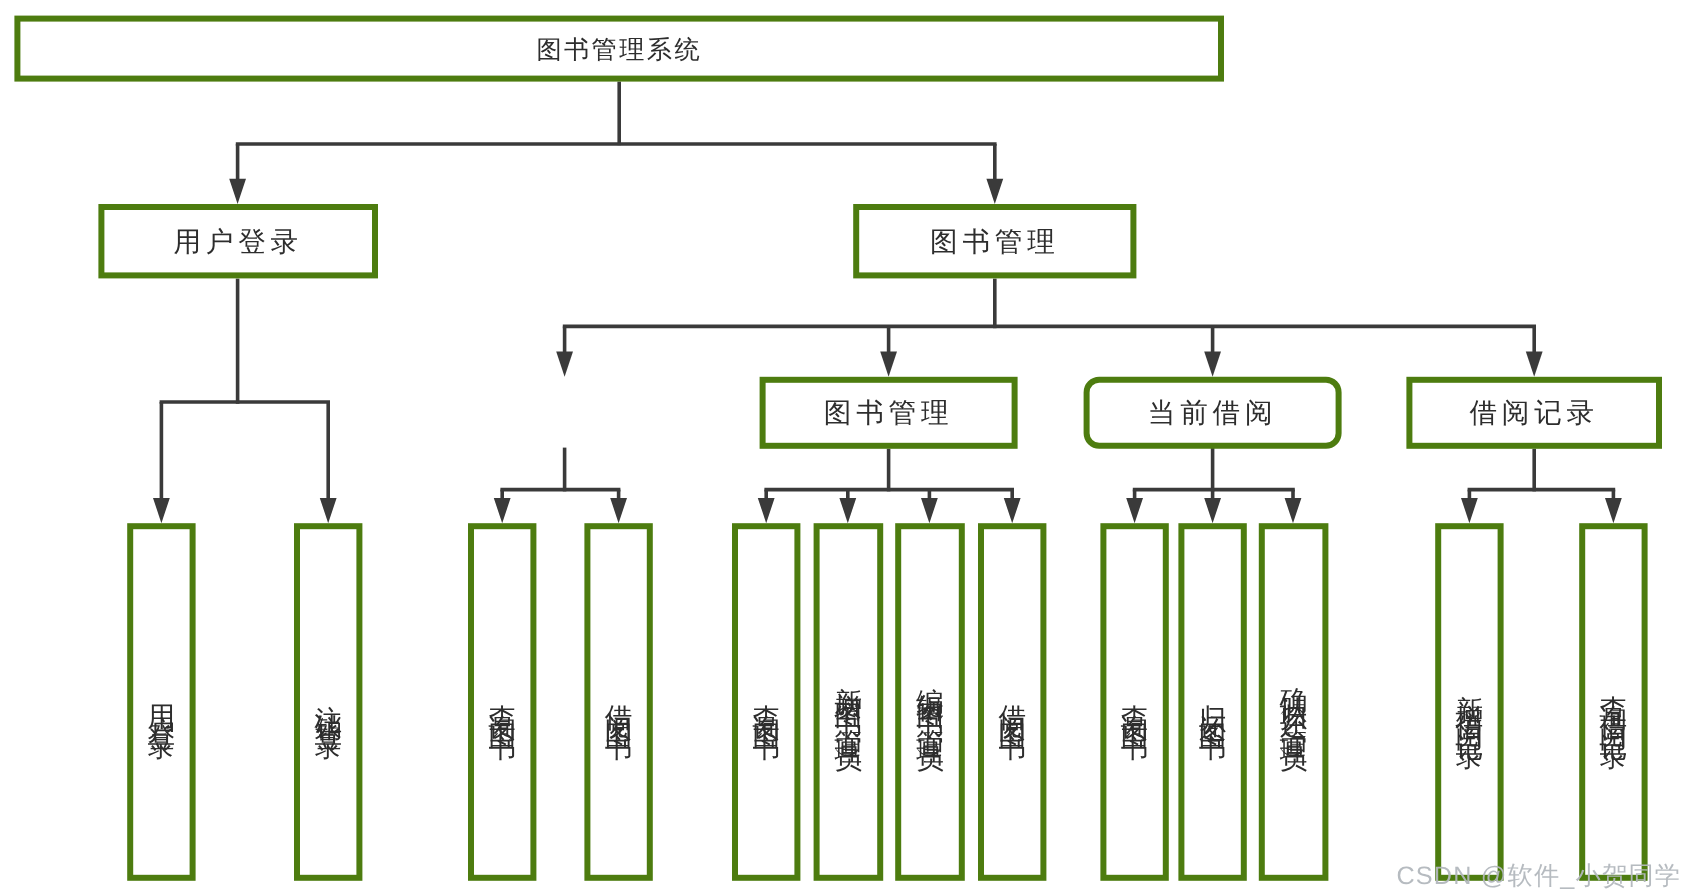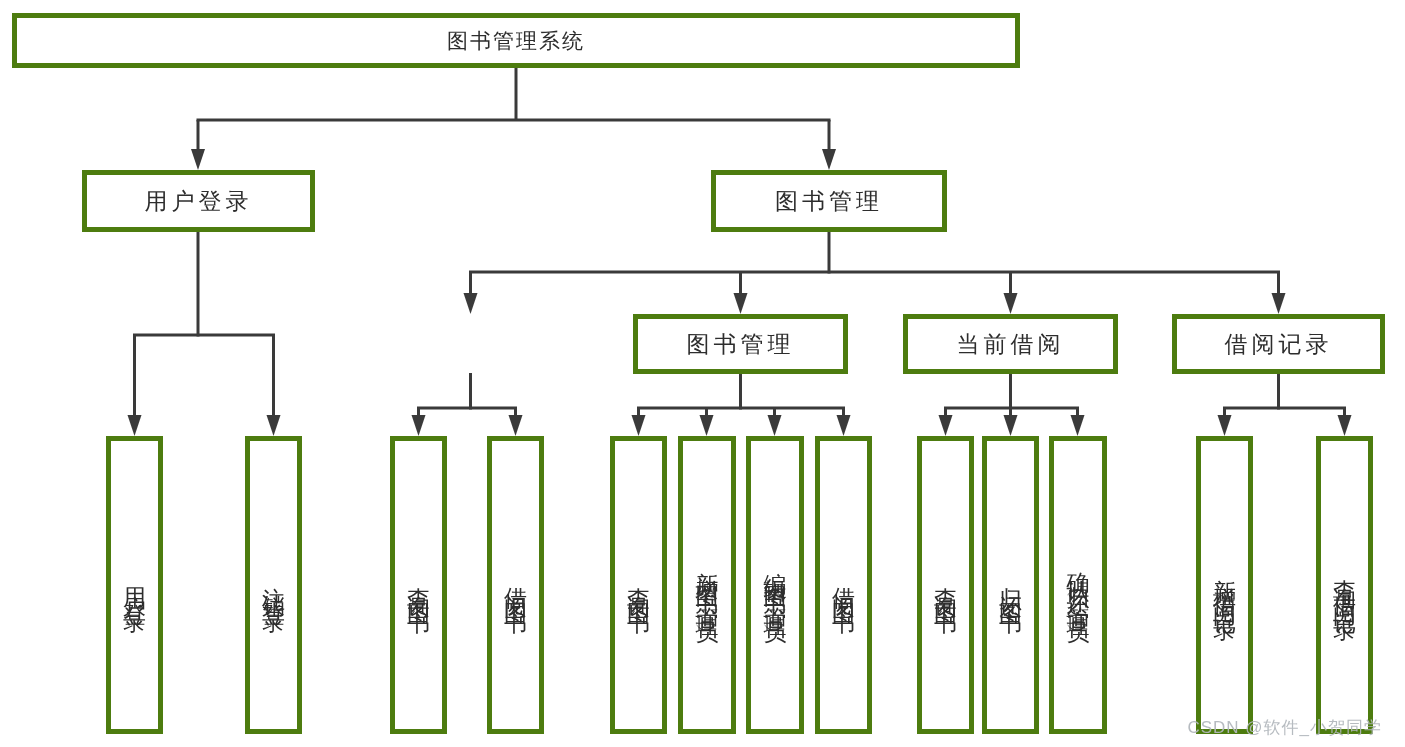--- a/index.html
+++ b/index.html
@@ -37,22 +37,22 @@
     text-orientation: mixed;
     font-size: 23px;
     letter-spacing: 8px;
     line-height: 1;
     white-space: nowrap;
   }
   .leaf.dense .vtext { letter-spacing: 7px; }
   #watermark {
     position: absolute;
     top: 716px;
-    right: 23px;
-    font-size: 17px;
+    right: 4px;
+    font-size: 21px;
     color: rgba(178, 183, 189, 0.95);
     letter-spacing: 1px;
     z-index: 5;
     pointer-events: none;
   }
 </style>
 </head>
 <body>
 
 <div id="canvas">
@@ -126,21 +126,21 @@
   <div class="node branch-node" style="left:82px; top:170px; width:233px; height:62px;">
     <span>用户登录</span>
   </div>
   <div class="node branch-node" style="left:711px; top:170px; width:236px; height:62px;">
     <span>图书管理</span>
   </div>
 
   <div class="node branch-node" style="left:633px; top:314px; width:215px; height:60px;">
     <span>图书管理</span>
   </div>
-  <div class="node branch-node" style="left:903px; top:314px; width:215px; height:60px;">
+  <div class="node branch-node" style="left:903px; top:314px; width:215px; height:60px;border-radius:13px;">
     <span>当前借阅</span>
   </div>
   <div class="node branch-node" style="left:1172px; top:314px; width:213px; height:60px;">
     <span>借阅记录</span>
   </div>
 
   <div class="node leaf" style="left:106px; top:436px; width:57px; height:298px;">
     <span class="vtext">用户登录</span>
   </div>
   <div class="node leaf" style="left:245px; top:436px; width:57px; height:298px;">

